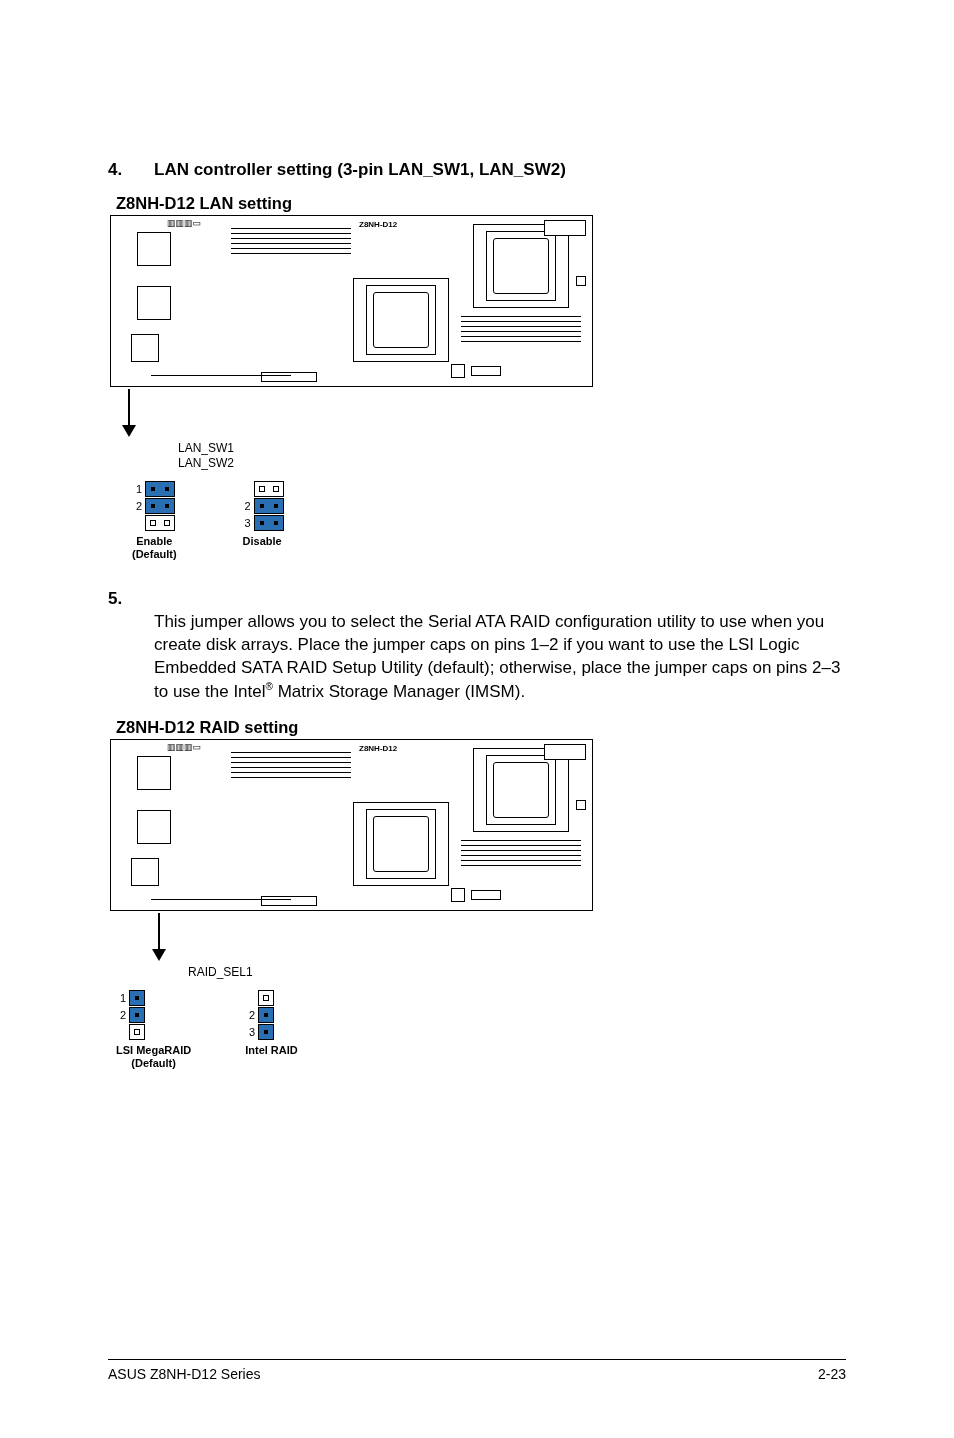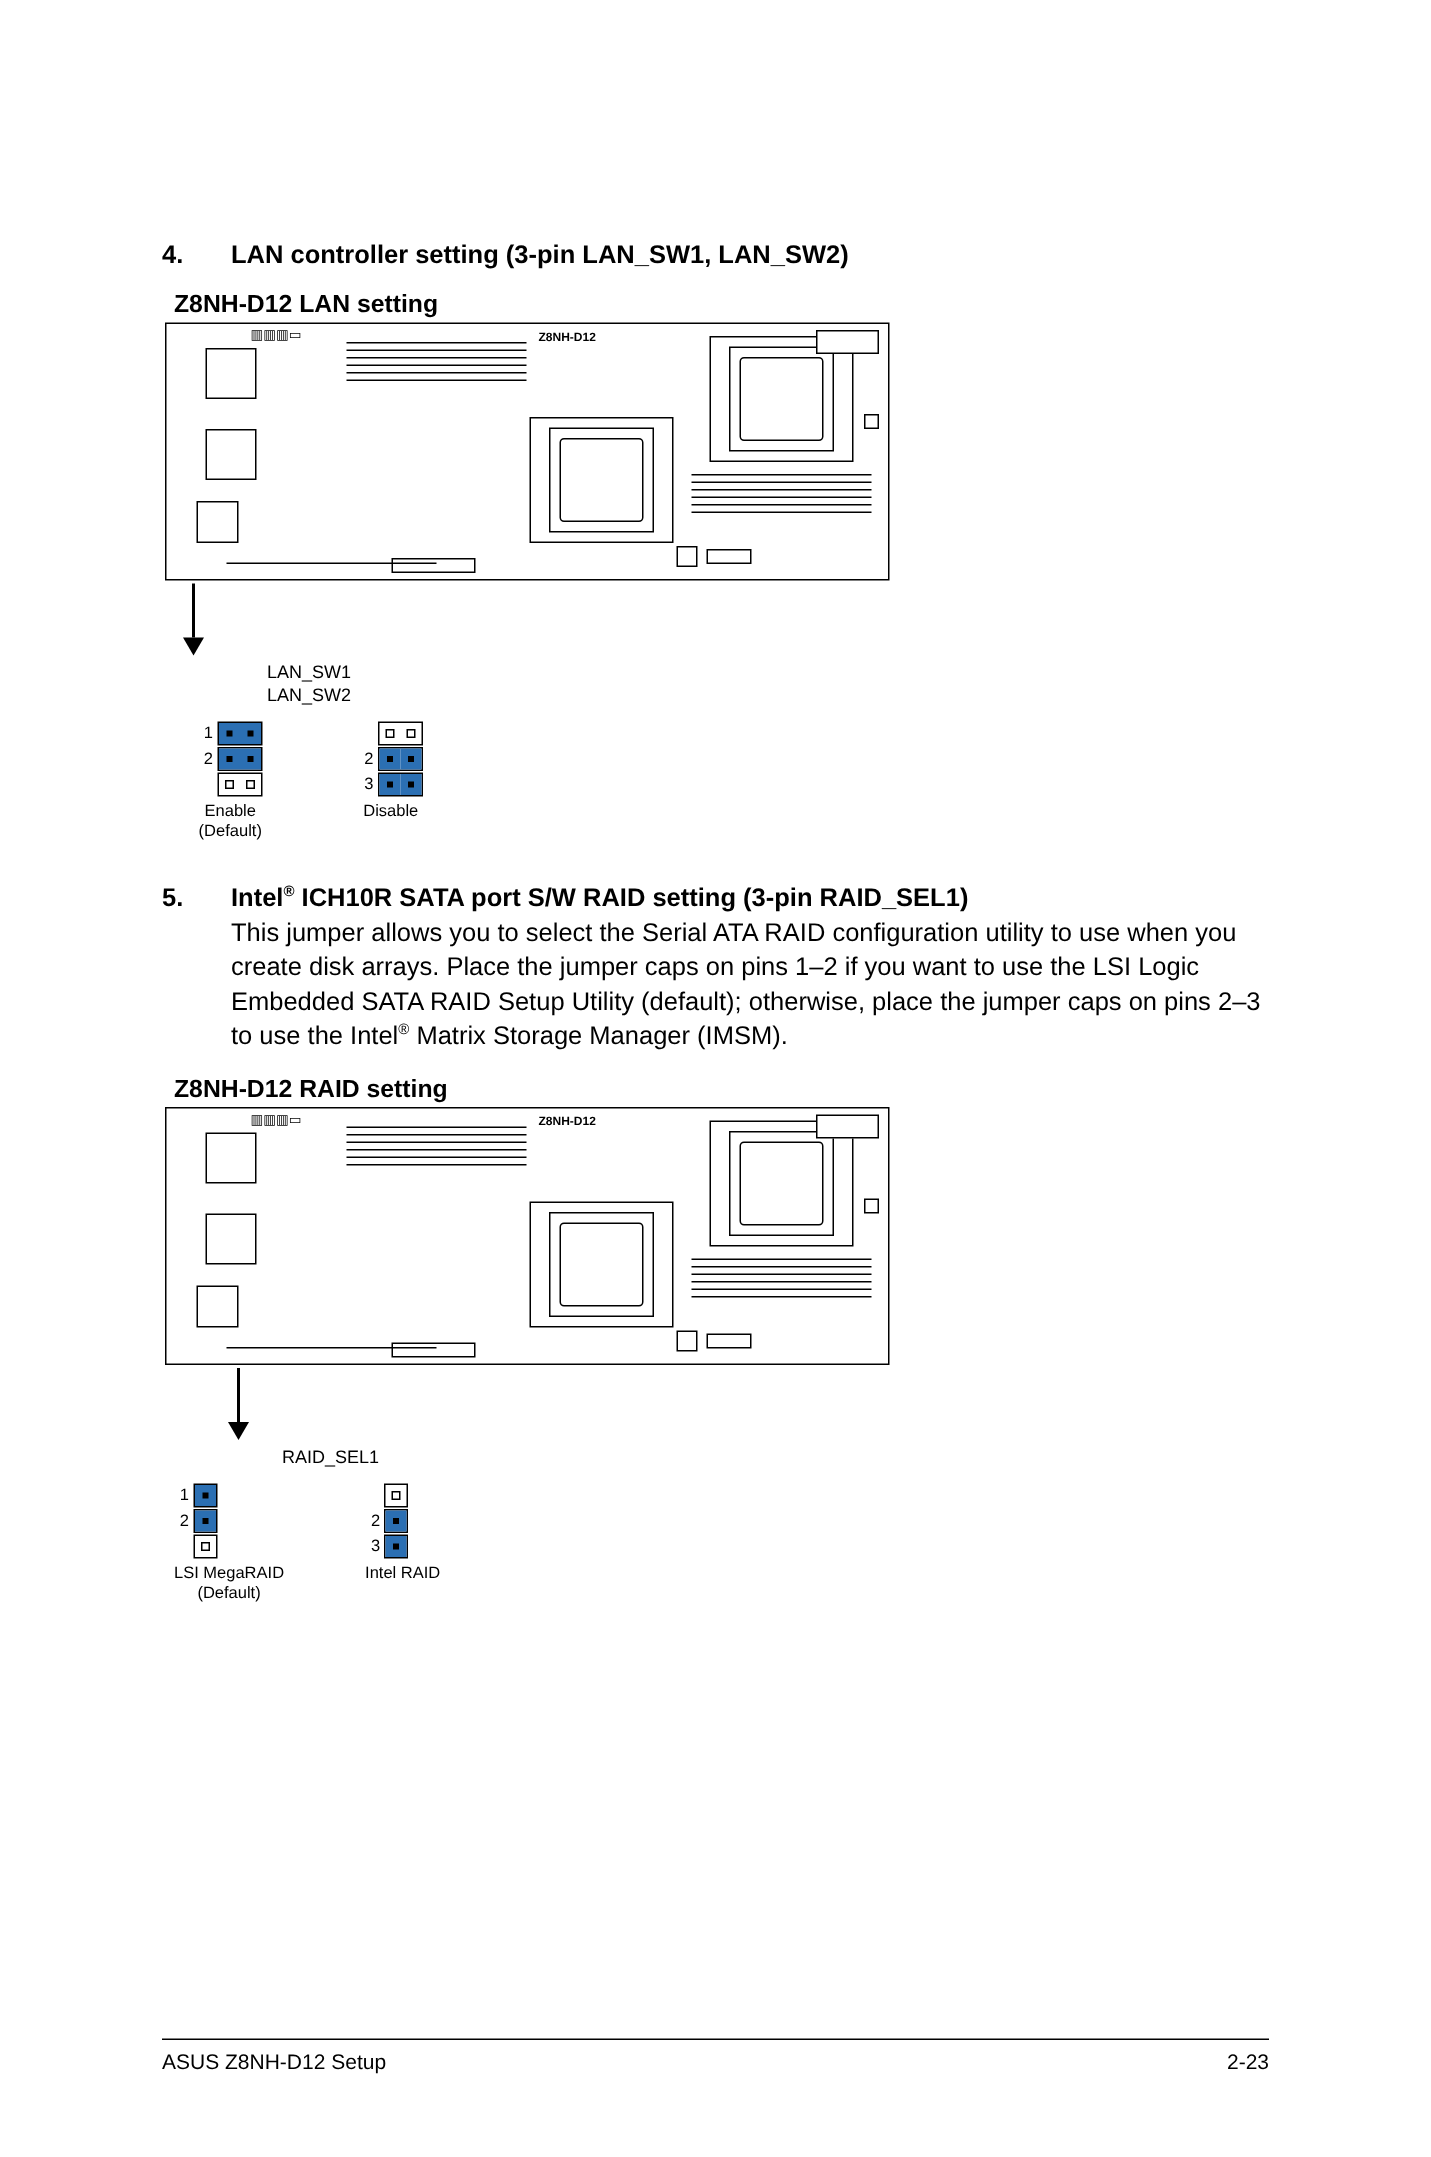--- a/index.html
+++ b/index.html
@@ -82,21 +82,21 @@
       width: 14px; height: 14px;
       display: flex; align-items: center; justify-content: center;
     }
     .pin.active { background: #2b6fb3; }
     .pin .dot-open {
       width: 6px; height: 6px; border: 1px solid #000; background: #fff;
     }
     .pin .dot-solid {
       width: 4px; height: 4px; background: #000;
     }
-    .caption { font-size: 11px; margin-top: 3px; line-height: 1.2; }
+    .caption { font-size: 11px; margin-top: 3px; line-height: 1.2; font-weight: bold; }
 
     .footer {
       position: absolute;
       bottom: 56px;
       left: 108px;
       right: 108px;
       border-top: 1px solid #000;
       padding-top: 6px;
       display: flex;
       justify-content: space-between;
@@ -247,23 +247,20 @@
           <div>Disable</div>
         </div>
       </div>
     </div>
   </div>
 </div>
 
 <div class="section">
   <div class="section-row">
     <div class="num">5.</div>
-    <div class="heading">
-      <span>Intel</span><span class="sup">®</span><span> ICH10R SATA port S/W RAID setting (3-pin RAID_SEL1)</span>
-    </div>
   </div>
   <div class="body-text">
     <span>This jumper allows you to select the Serial ATA RAID configuration utility to use when you create disk arrays. Place the jumper caps on pins 1–2 if you want to use the LSI Logic Embedded SATA RAID Setup Utility (default); otherwise, place the jumper caps on pins 2–3 to use the Intel</span><span class="sup">®</span><span> Matrix Storage Manager (IMSM).</span>
   </div>
 
   <div class="diagram-block" style="">
     <div class="diagram-title">Z8NH-D12 RAID setting</div>
     <div class="board-box">
       <div class="chip" style="left:26px; top:16px; width:34px; height:34px;"></div>
       <div class="chip" style="left:26px; top:70px; width:34px; height:34px;"></div>
@@ -365,15 +362,15 @@
         </div>
         <div class="caption">
           <div>Intel RAID</div>
         </div>
       </div>
     </div>
   </div>
 </div>
 
 <div class="footer">
-  <span>ASUS Z8NH-D12 Setup</span>
+  <span>ASUS Z8NH-D12 Series</span>
   <span>2-23</span>
 </div>
 
 </body></html>

